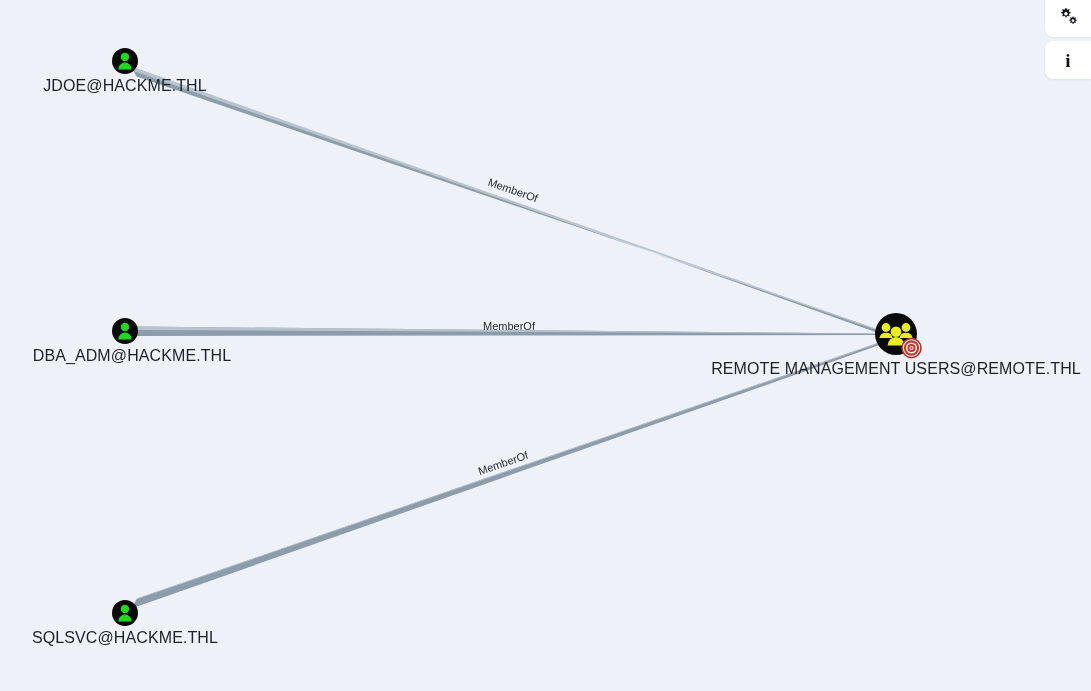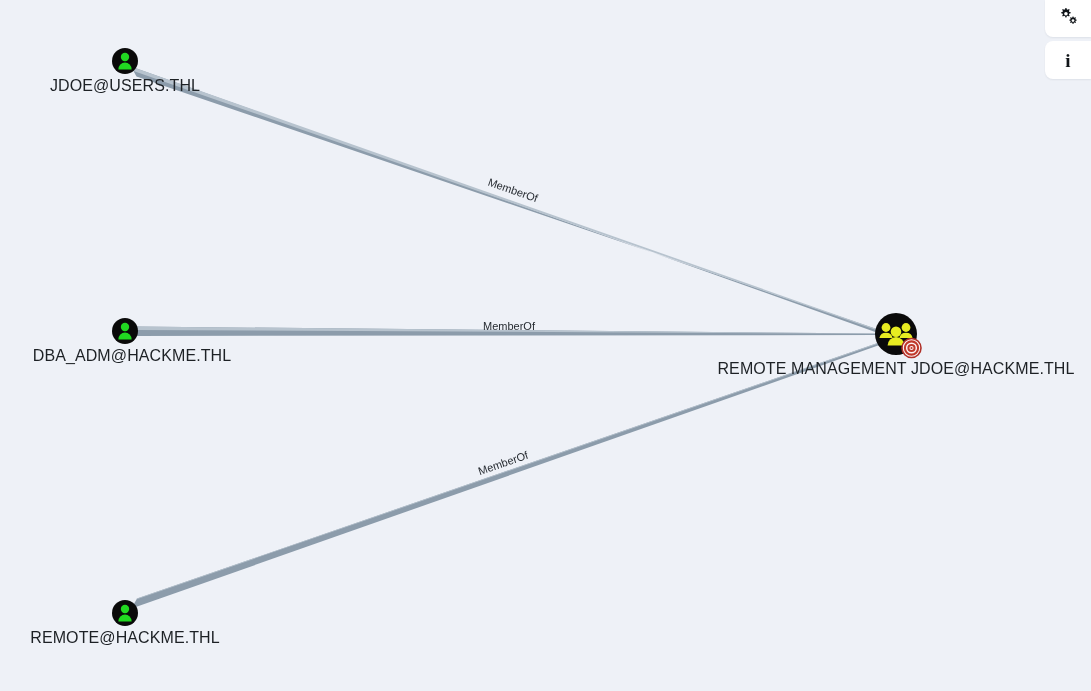--- a/index.html
+++ b/index.html
@@ -162,27 +162,27 @@
         <path d="M -8.4 11.5 A 8.4 8.6 0 0 1 8.4 11.5 Z" fill="#e8ec21"></path>
 
         <circle cx="15.5" cy="14" r="9.5" fill="#fdf3f3" stroke="#b03028" stroke-width="1.6"></circle>
         <circle cx="15.5" cy="14" r="6.6" fill="none" stroke="#c0392b" stroke-width="2.1"></circle>
         <circle cx="15.5" cy="14" r="3.1" fill="none" stroke="#c0392b" stroke-width="2.0"></circle>
         <circle cx="15.5" cy="14" r="1.1" fill="#c0392b"></circle>
       </g>
     </g>
   </svg>
 
-  <div class="node-label" style="left:125px; top:77px;">JDOE@USERS.THL</div>
+  <div class="node-label" style="left:125px; top:77px;">JDOE@HACKME.THL</div>
 
   <div class="node-label" style="left:132px; top:347px;">DBA_ADM@HACKME.THL</div>
 
-  <div class="node-label" style="left:125px; top:629px;">REMOTE@HACKME.THL</div>
-
-  <div class="node-label" style="left:896px; top:360px;">REMOTE MANAGEMENT JDOE@HACKME.THL</div>
+  <div class="node-label" style="left:125px; top:629px;">SQLSVC@HACKME.THL</div>
+
+  <div class="node-label" style="left:896px; top:360px;">REMOTE MANAGEMENT USERS@REMOTE.THL</div>
 
   <div class="edge-label" style="left:513px; top:190px; transform:translate(-50%,-50%) rotate(19deg);">MemberOf</div>
 
   <div class="edge-label" style="left:509px; top:326px; transform:translate(-50%,-50%) rotate(0deg);">MemberOf</div>
 
   <div class="edge-label" style="left:503px; top:463px; transform:translate(-50%,-50%) rotate(-19deg);">MemberOf</div>
 
   <div class="corner-controls">
 
     <button class="ctrl-btn first" title="Graph settings">

